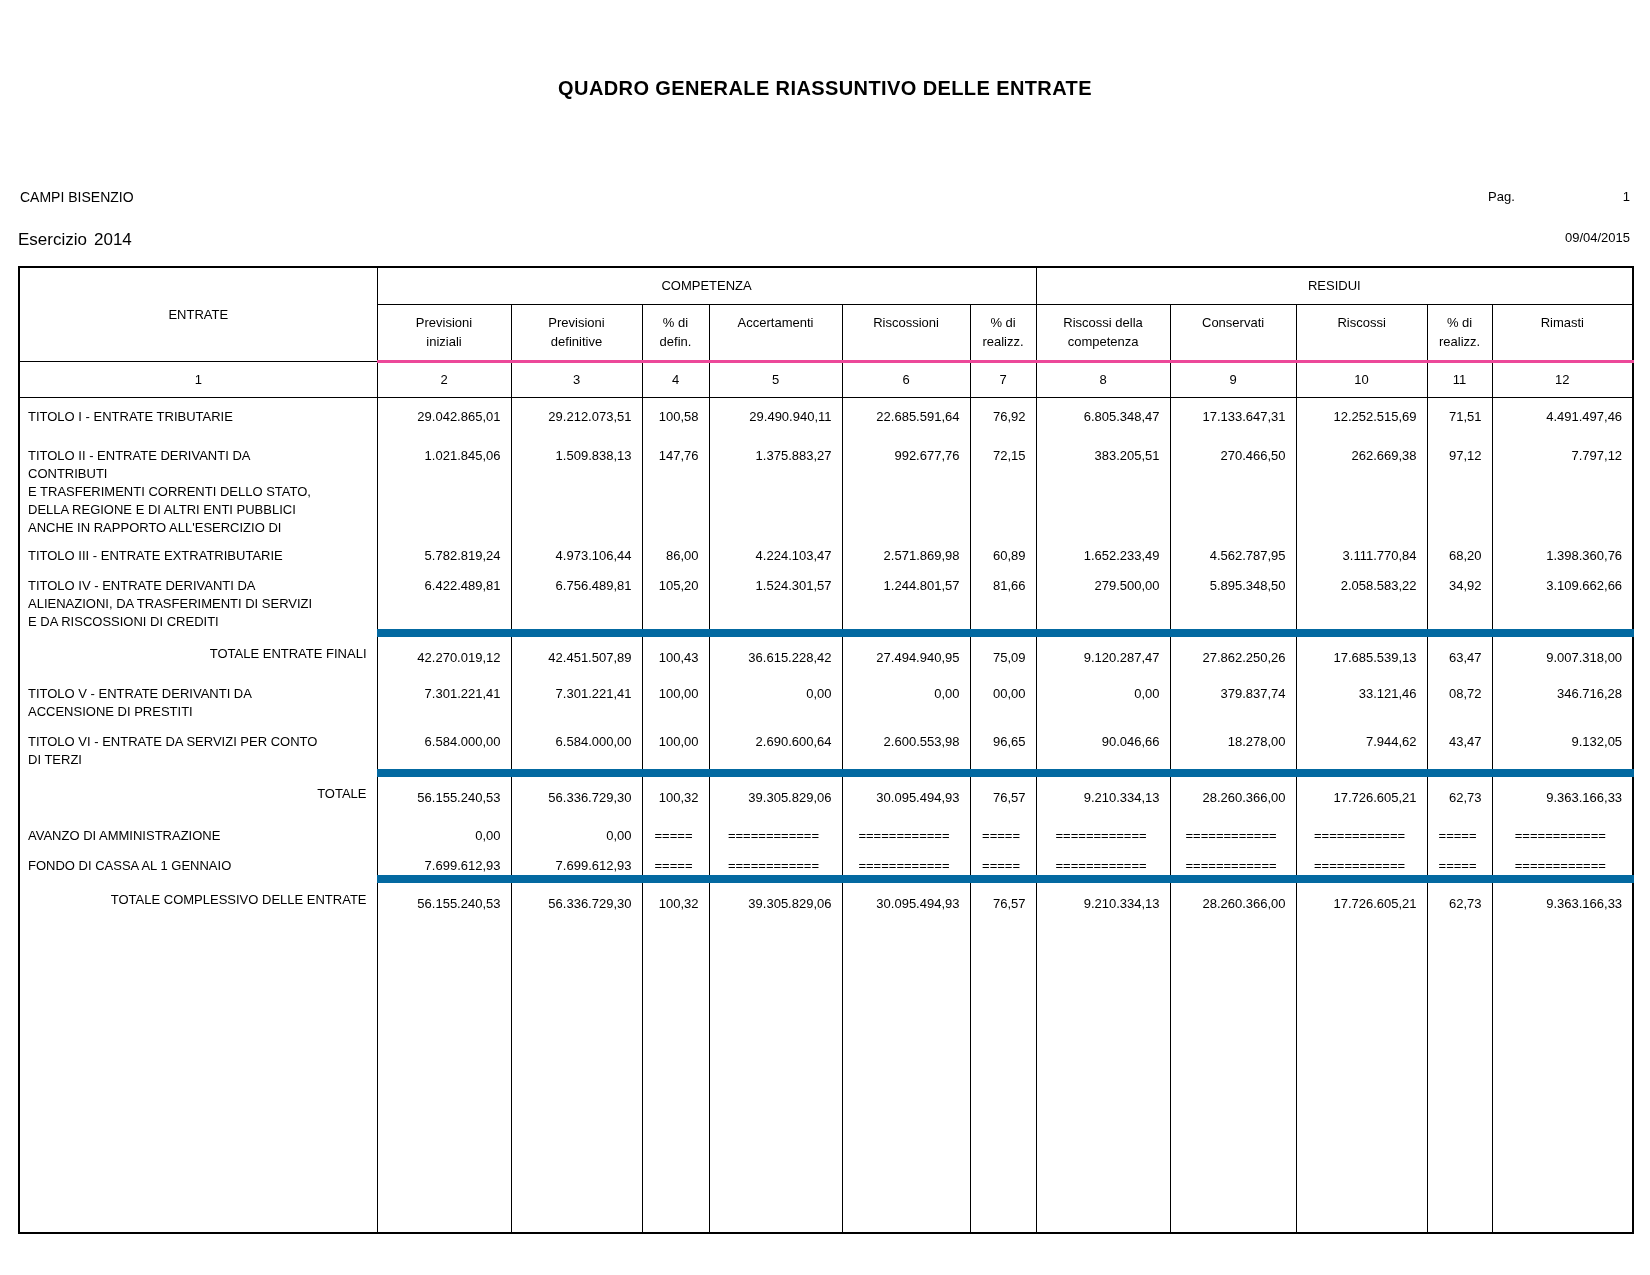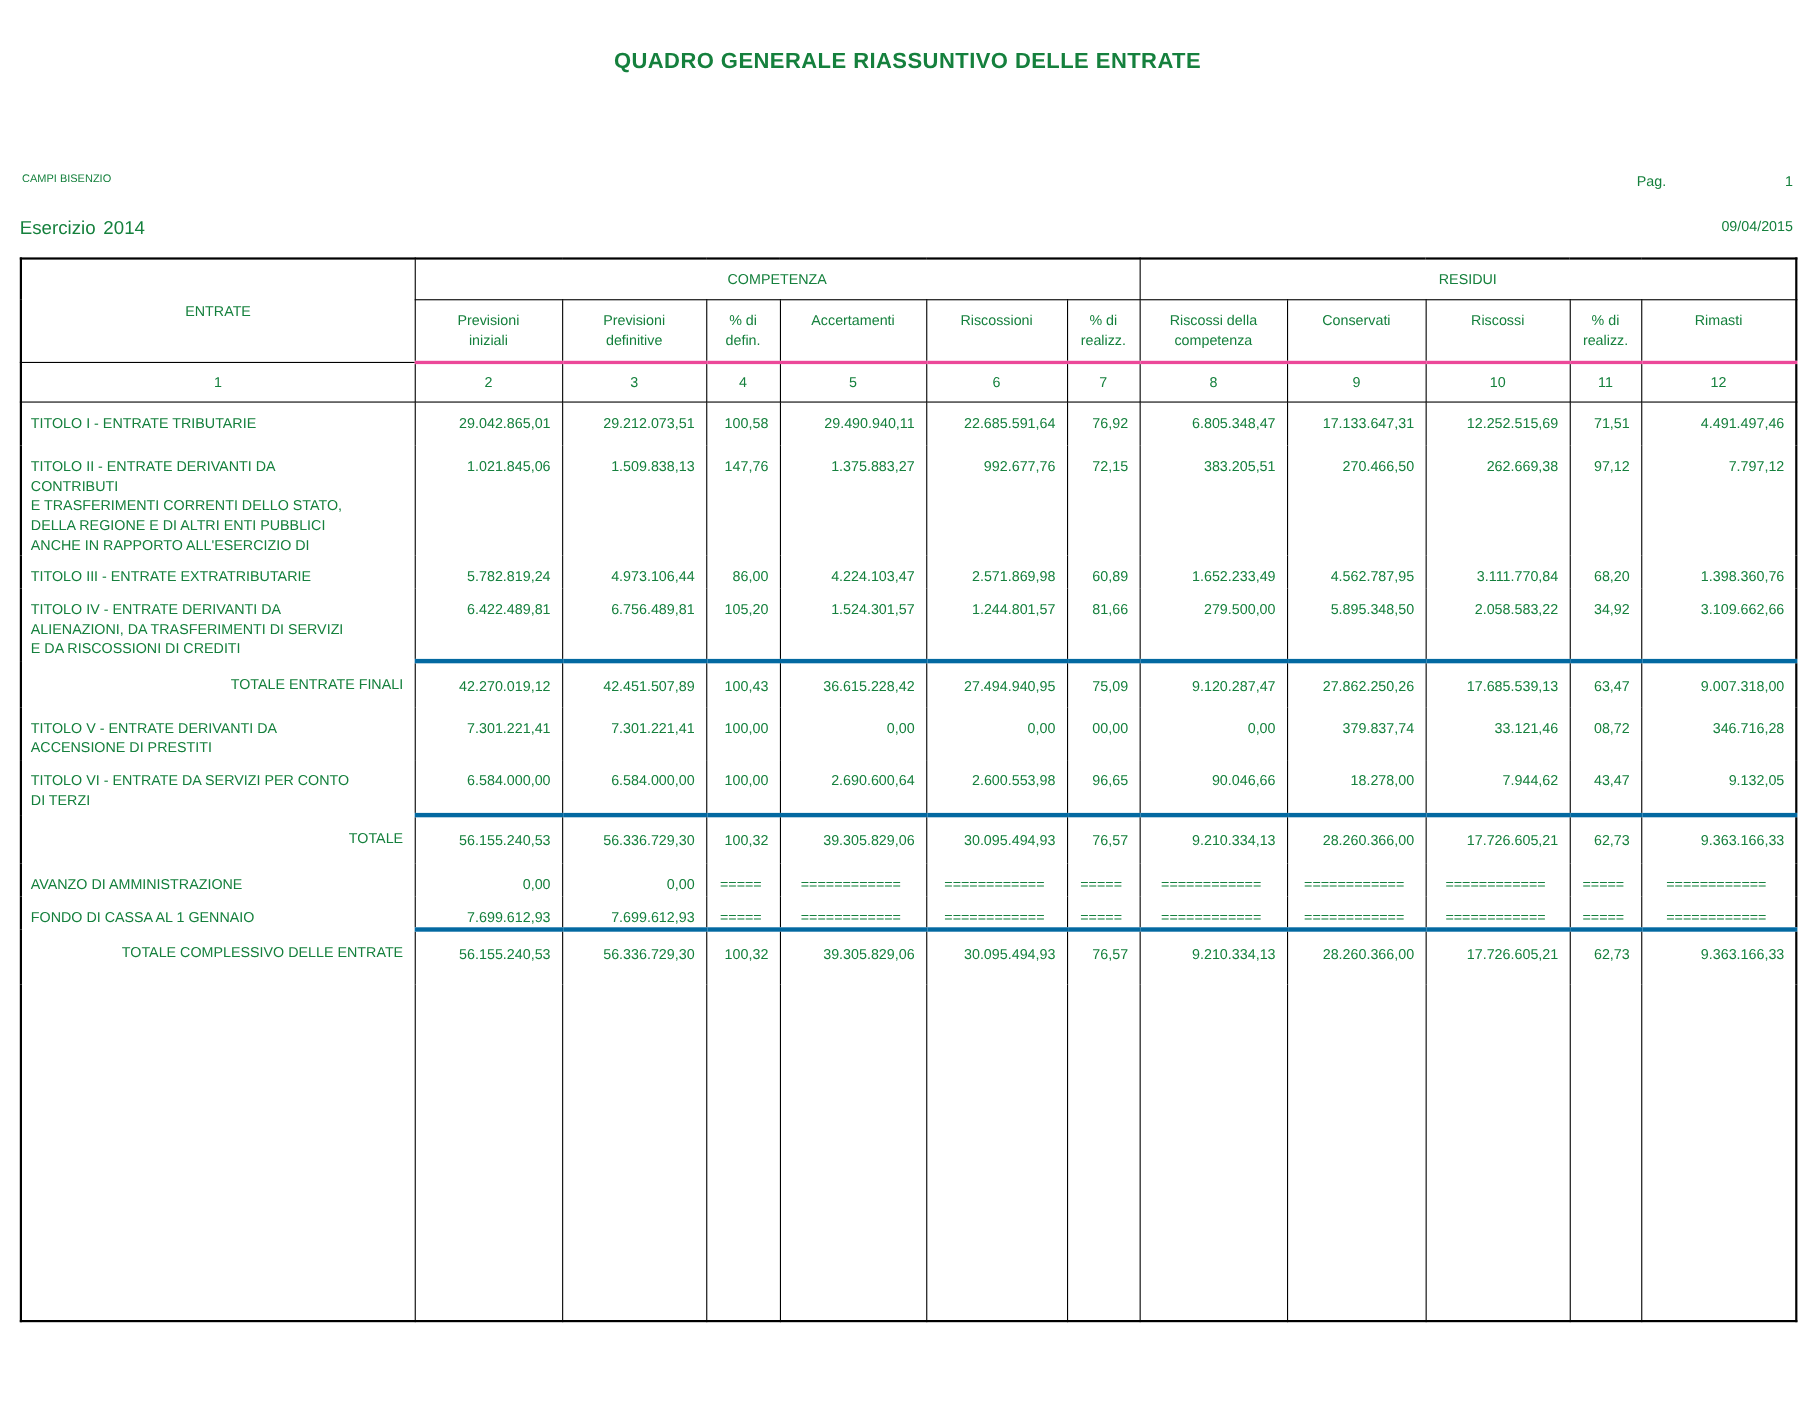--- a/index.html
+++ b/index.html
@@ -1,25 +1,26 @@
 <!DOCTYPE html>
 <html><head>
 <meta charset="utf-8">
 <style>
   html,body { margin:0; padding:0; background:#fff; }
   .page {
     position:relative; width:1650px; height:1234px; background:#ffffff;
-    font-family:"Liberation Sans","DejaVu Sans",sans-serif; color:#15803d;
+    font-family:"Liberation Sans","DejaVu Sans",sans-serif; color:#000000;
     overflow:hidden;
+    margin-top:32px;
   }
   .title {
     position:absolute; top:45px; left:0; width:100%; text-align:center;
     font-size:20px; font-weight:bold; letter-spacing:0.4px;
   }
-  .entity   { position:absolute; left:20px;   top:157px; font-size:10px; }
+  .entity   { position:absolute; left:20px;   top:157px; font-size:14px; }
   .paglabel { position:absolute; left:1488px; top:157px; font-size:13px; }
   .pagnum   { position:absolute; left:1530px; top:157px; width:100px; text-align:right; font-size:13px; }
   .esercizio{ position:absolute; left:18px;   top:198px; font-size:17px; }
   .esercizio .year { margin-left:7px; }
   .docdate  { position:absolute; left:1460px; top:198px; width:170px; text-align:right; font-size:13px; }
 
   table.main {
     position:absolute; left:18px; top:234px; width:1614px; height:968px;
     border-collapse:collapse; table-layout:fixed; border:2px solid #000;
   }
@@ -32,21 +33,21 @@
   th.entrate-cell { vertical-align:middle; text-align:center; border-bottom:1px solid #000; }
   tr.band2 { height:57px; }
   tr.band2 th { vertical-align:top; text-align:center; padding-top:8px; line-height:19px; border-bottom:3px solid #ec4899; }
   tr.band3 { height:36px; }
   tr.band3 td { vertical-align:middle; text-align:center; border-bottom:1px solid #000; }
 
   tbody td.lbl { vertical-align:top; text-align:left; padding:10px 10px 0 8px; line-height:18px; white-space:normal; }
   tbody td.lbl.right { text-align:right; }
   tbody td.val { vertical-align:top; text-align:right; padding:10px 10px 0 2px; line-height:18px; }
   tbody td.val.eq { text-align:center; padding-right:6px; }
-  tbody tr.thick td { border-top:4px solid #0369a1; padding-top:12px; }
+  tbody tr.thick td { border-top:8px solid #0369a1; padding-top:12px; }
   tbody tr.thick td.lbl { border-top:0; }
   tbody td.filler { border-top:0; }
 </style>
 </head>
 <body>
 
 <div class="page">
 
   <div class="title">QUADRO GENERALE RIASSUNTIVO DELLE ENTRATE</div>
 

